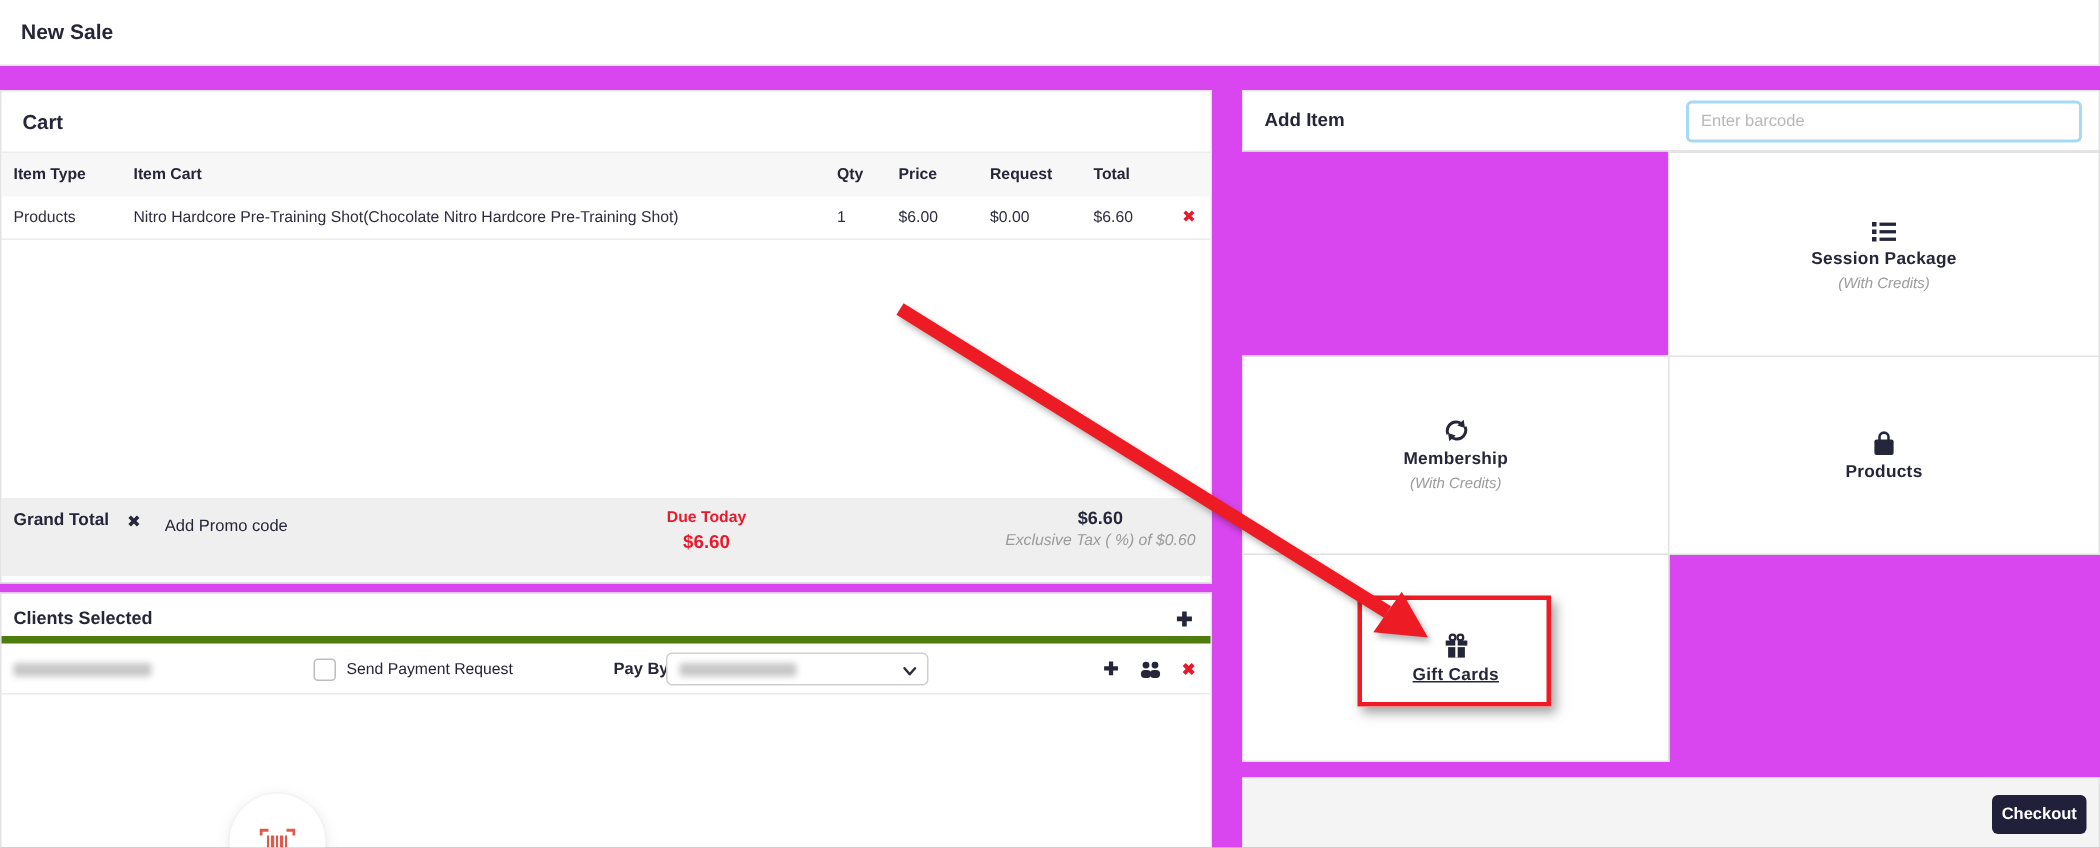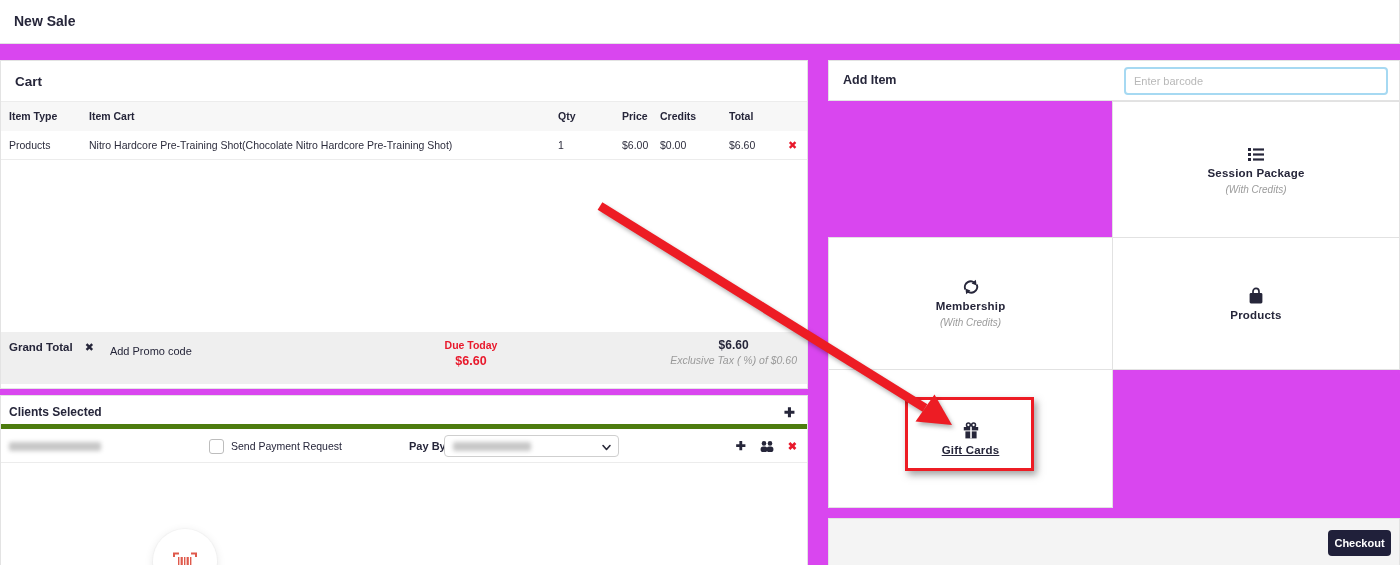--- a/index.html
+++ b/index.html
@@ -15,21 +15,21 @@
   .topbar .title { display:block; line-height:42px; padding-left:14px; font-size:14px; font-weight:bold; }
 
   
   .cart-panel { left:0; top:60px; width:808px; height:329px; }
   .panel-title { height:41px; line-height:41px; padding-left:14px; font-size:13.5px; font-weight:bold; border-bottom:1px solid #ececec; }
   .cth, .crow { position:relative; height:29px; font-size:10.5px; }
   .cth { background:#f7f7f7; font-weight:bold; }
   .crow { border-bottom:1px solid #ececec; color:#2d2d3d; }
   .cth span, .crow span { position:absolute; top:0; line-height:29px; white-space:nowrap; }
   .c-type { left:8px; } .c-name { left:88px; } .c-qty { left:557px; }
-  .c-price { left:598px;margin-left:23px; } .c-disc { left:659px; } .c-total { left:728px; }
+  .c-price { left:598px; } .c-disc { left:659px; } .c-total { left:728px; }
   .c-x { left:787px; color:#e8192c; font-size:11px; cursor:pointer; }
 
   
   .summary { position:absolute; left:0; top:271px; width:100%; height:52px; background:#efefef; }
   .gt-left { position:absolute; left:8px; top:9px; display:flex; align-items:flex-start; }
   .gt-label { font-size:11.5px; font-weight:bold; }
   .gt-clear { font-size:11px; margin-left:12px; cursor:pointer; }
   .gt-promo { font-size:11px; margin-left:16px; margin-top:4px; cursor:pointer; }
   .gt-due { position:absolute; left:428px; top:7px; width:84px; text-align:center; color:#e8192c; }
   .gt-due .lbl { font-size:10.5px; font-weight:bold; }
@@ -100,21 +100,21 @@
   </header>
 
   <section class="panel cart-panel">
     <div class="panel-title">Cart</div>
 
     <div class="cth">
       <span class="c-type">Item Type</span>
       <span class="c-name">Item Cart</span>
       <span class="c-qty">Qty</span>
       <span class="c-price">Price</span>
-      <span class="c-disc">Credits</span>
+      <span class="c-disc">Request</span>
       <span class="c-total">Total</span>
     </div>
 
     <div class="crow">
       <span class="c-type">Products</span>
       <span class="c-name">Nitro Hardcore Pre-Training Shot(Chocolate Nitro Hardcore Pre-Training Shot)</span>
       <span class="c-qty">1</span>
       <span class="c-price">$6.00</span>
       <span class="c-disc">$0.00</span>
       <span class="c-total">$6.60</span>

